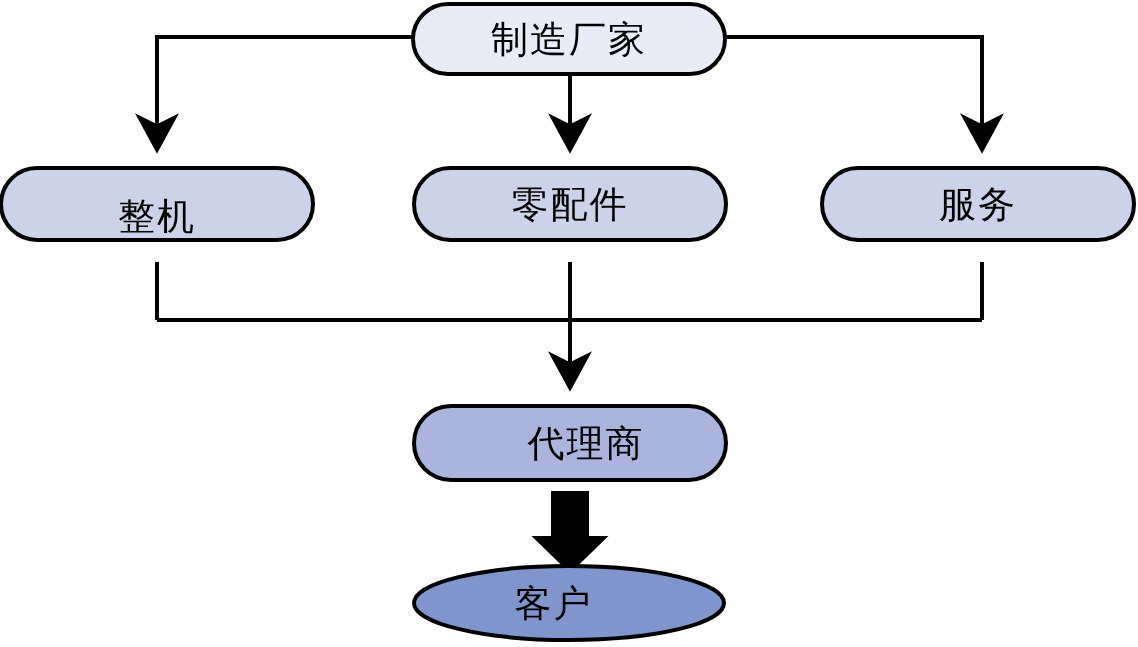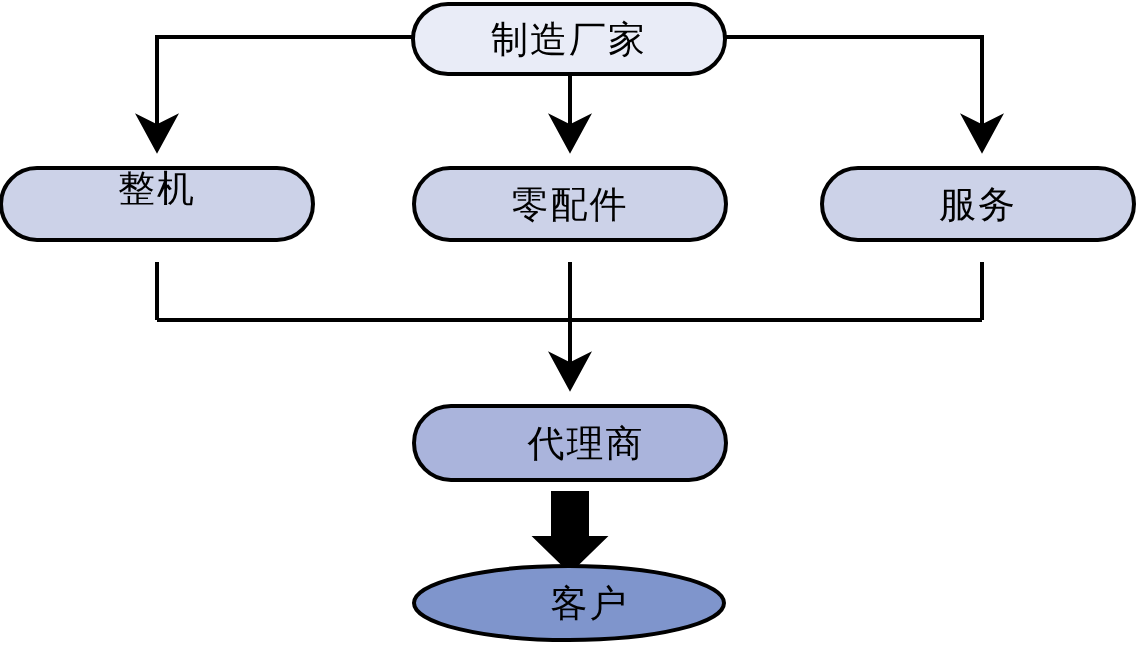--- a/index.html
+++ b/index.html
@@ -80,23 +80,23 @@
       <rect x="822" y="168" width="312" height="72" rx="36" ry="36" fill="#ccd2e8" stroke="#000000" stroke-width="4"></rect>
 
       <rect x="414" y="406" width="312" height="74" rx="37" ry="37" fill="#aab4dc" stroke="#000000" stroke-width="4"></rect>
 
       <ellipse cx="569" cy="603" rx="155" ry="37" fill="#7f95cc" stroke="#000000" stroke-width="4"></ellipse>
     </g>
   </svg>
 
   <div class="node-label" style="left:413px; top:4px; width:312px; height:70px;">制造厂家</div>
 
-  <div class="node-label" style="left:1px; top:152px; width:312px; height:72px;">整机</div>
+  <div class="node-label" style="left:1px; top:180px; width:312px; height:72px;">整机</div>
 
   <div class="node-label" style="left:822px; top:168px; width:312px; height:72px;">服务</div>
 
   <div class="node-label" style="left:414px; top:168px; width:312px; height:72px;">零配件</div>
 
   <div class="node-label" style="left:430px; top:406px; width:312px; height:74px;">代理商</div>
 
-  <div class="node-label" style="left:434px; top:566px; width:311px; height:74px;">客户</div>
+  <div class="node-label" style="left:398px; top:566px; width:311px; height:74px;">客户</div>
 
 </div>
 
 </body></html>

